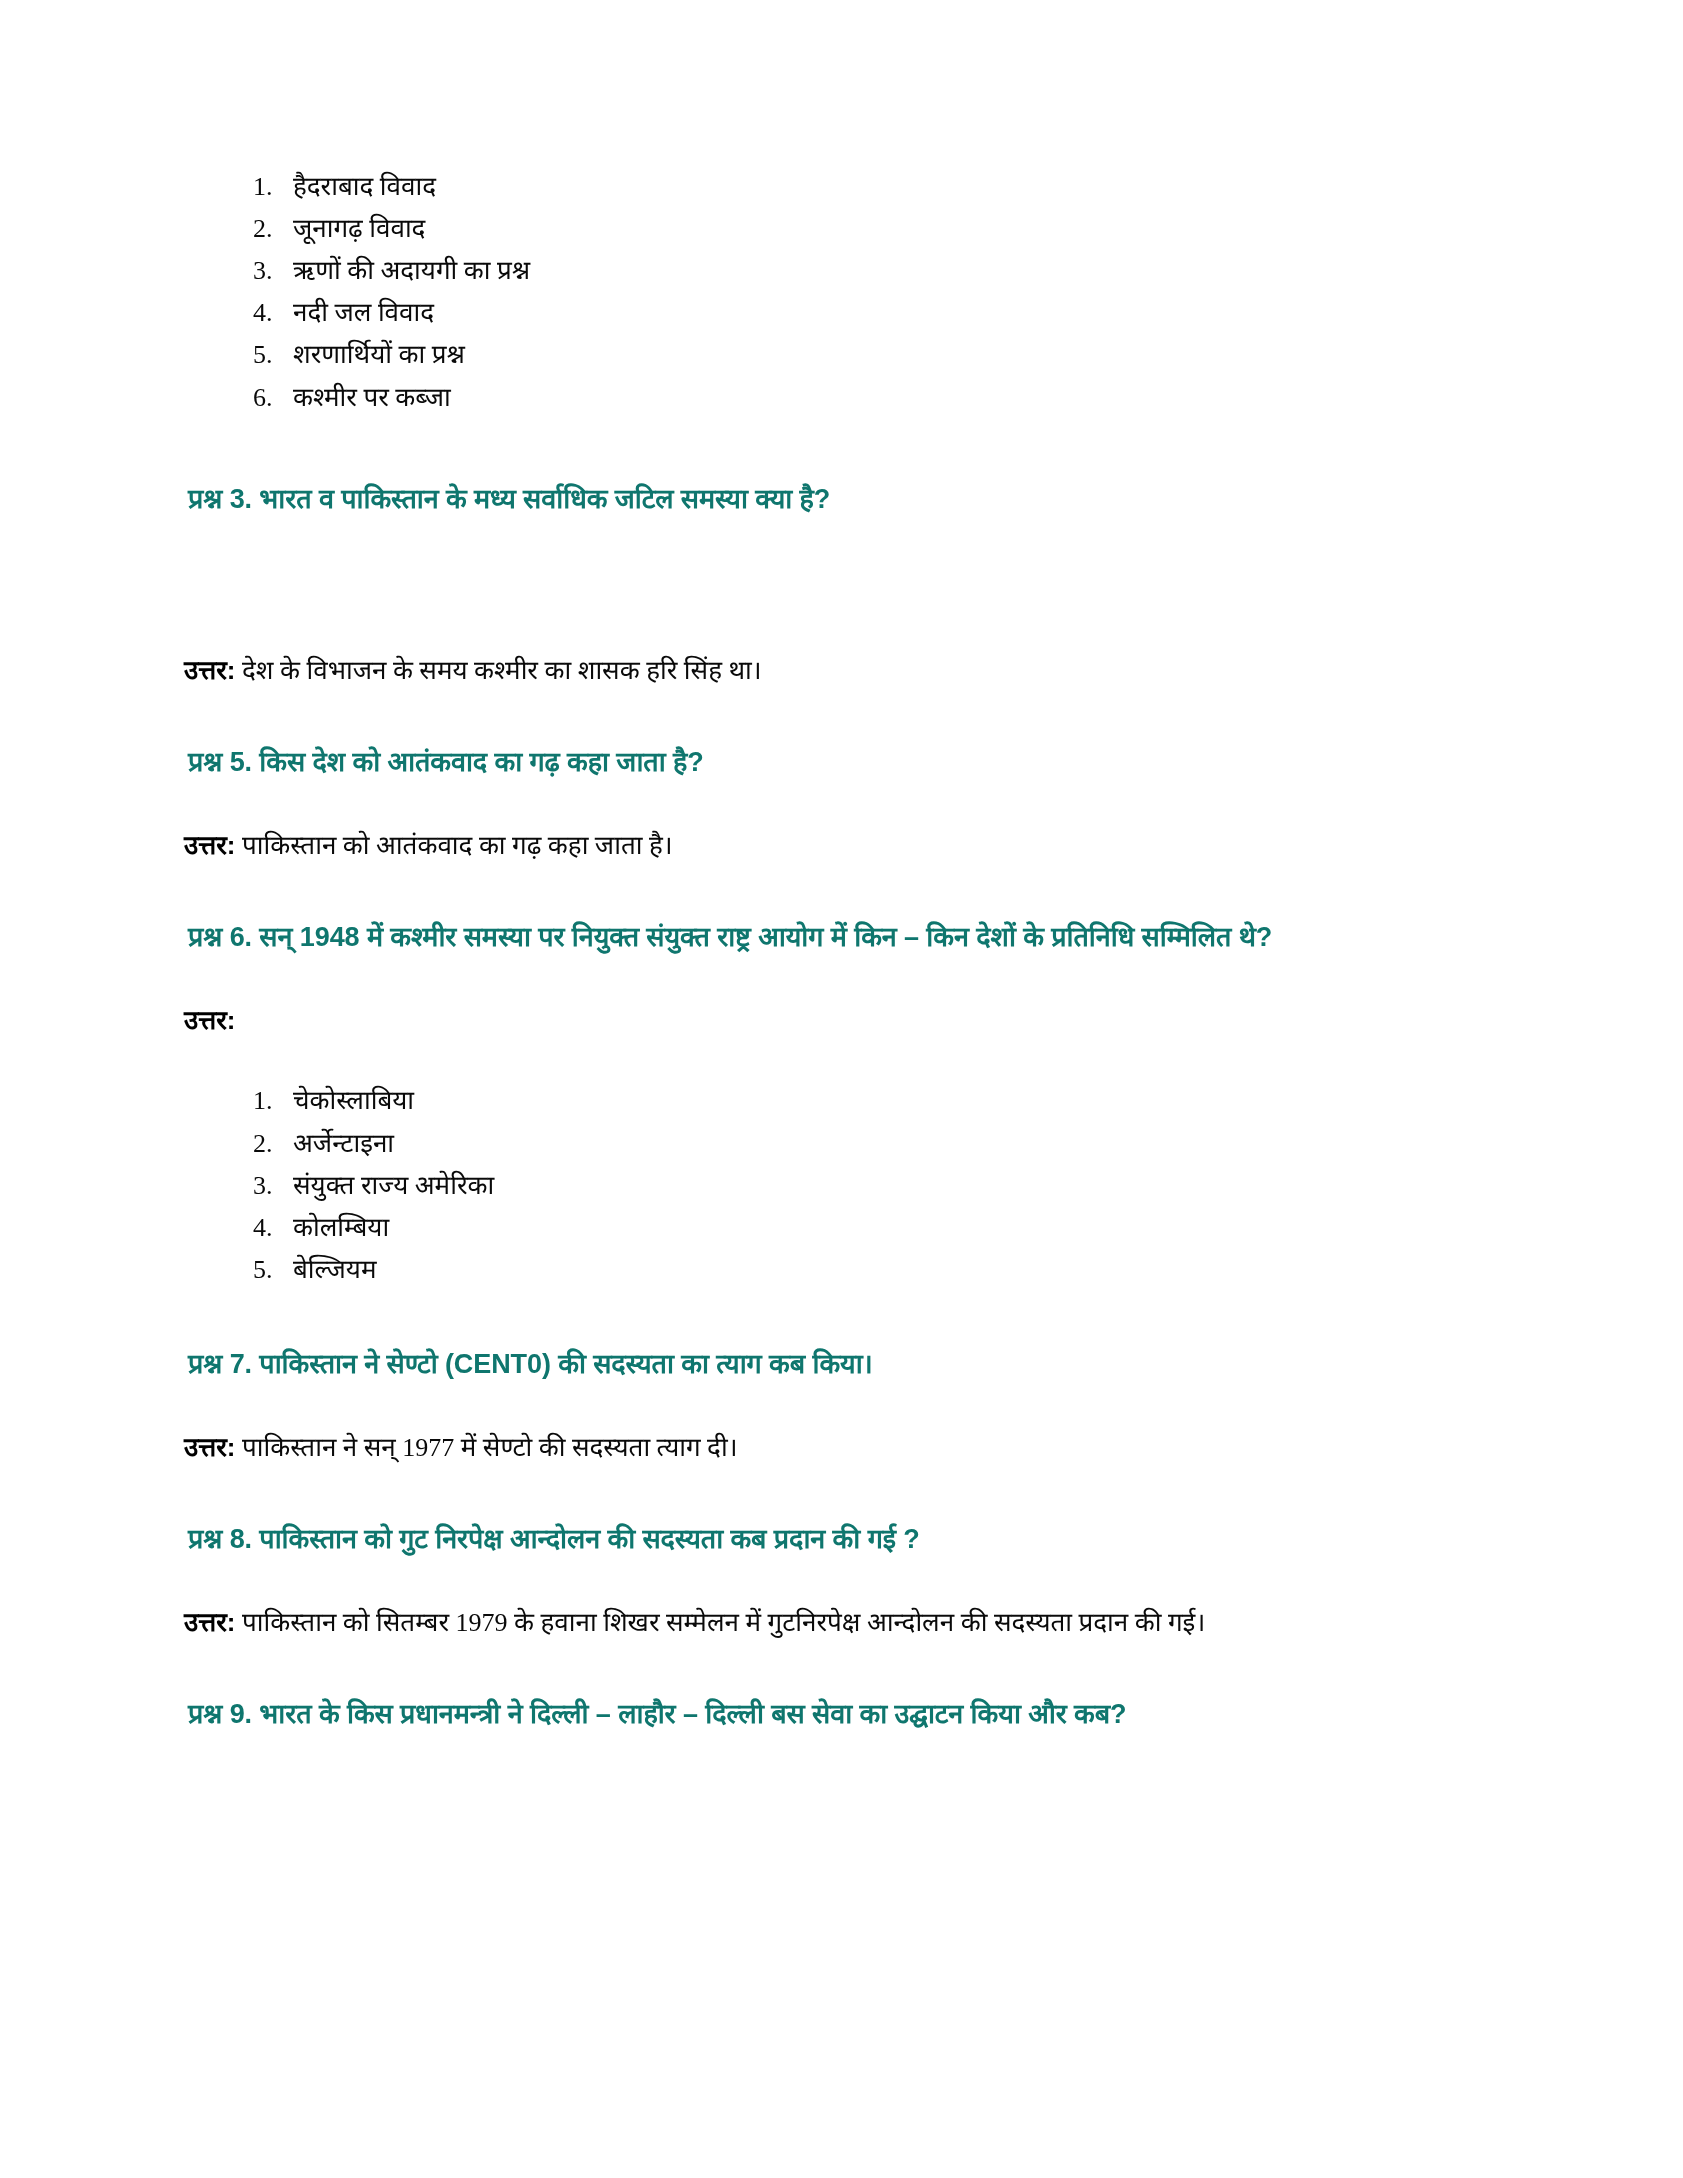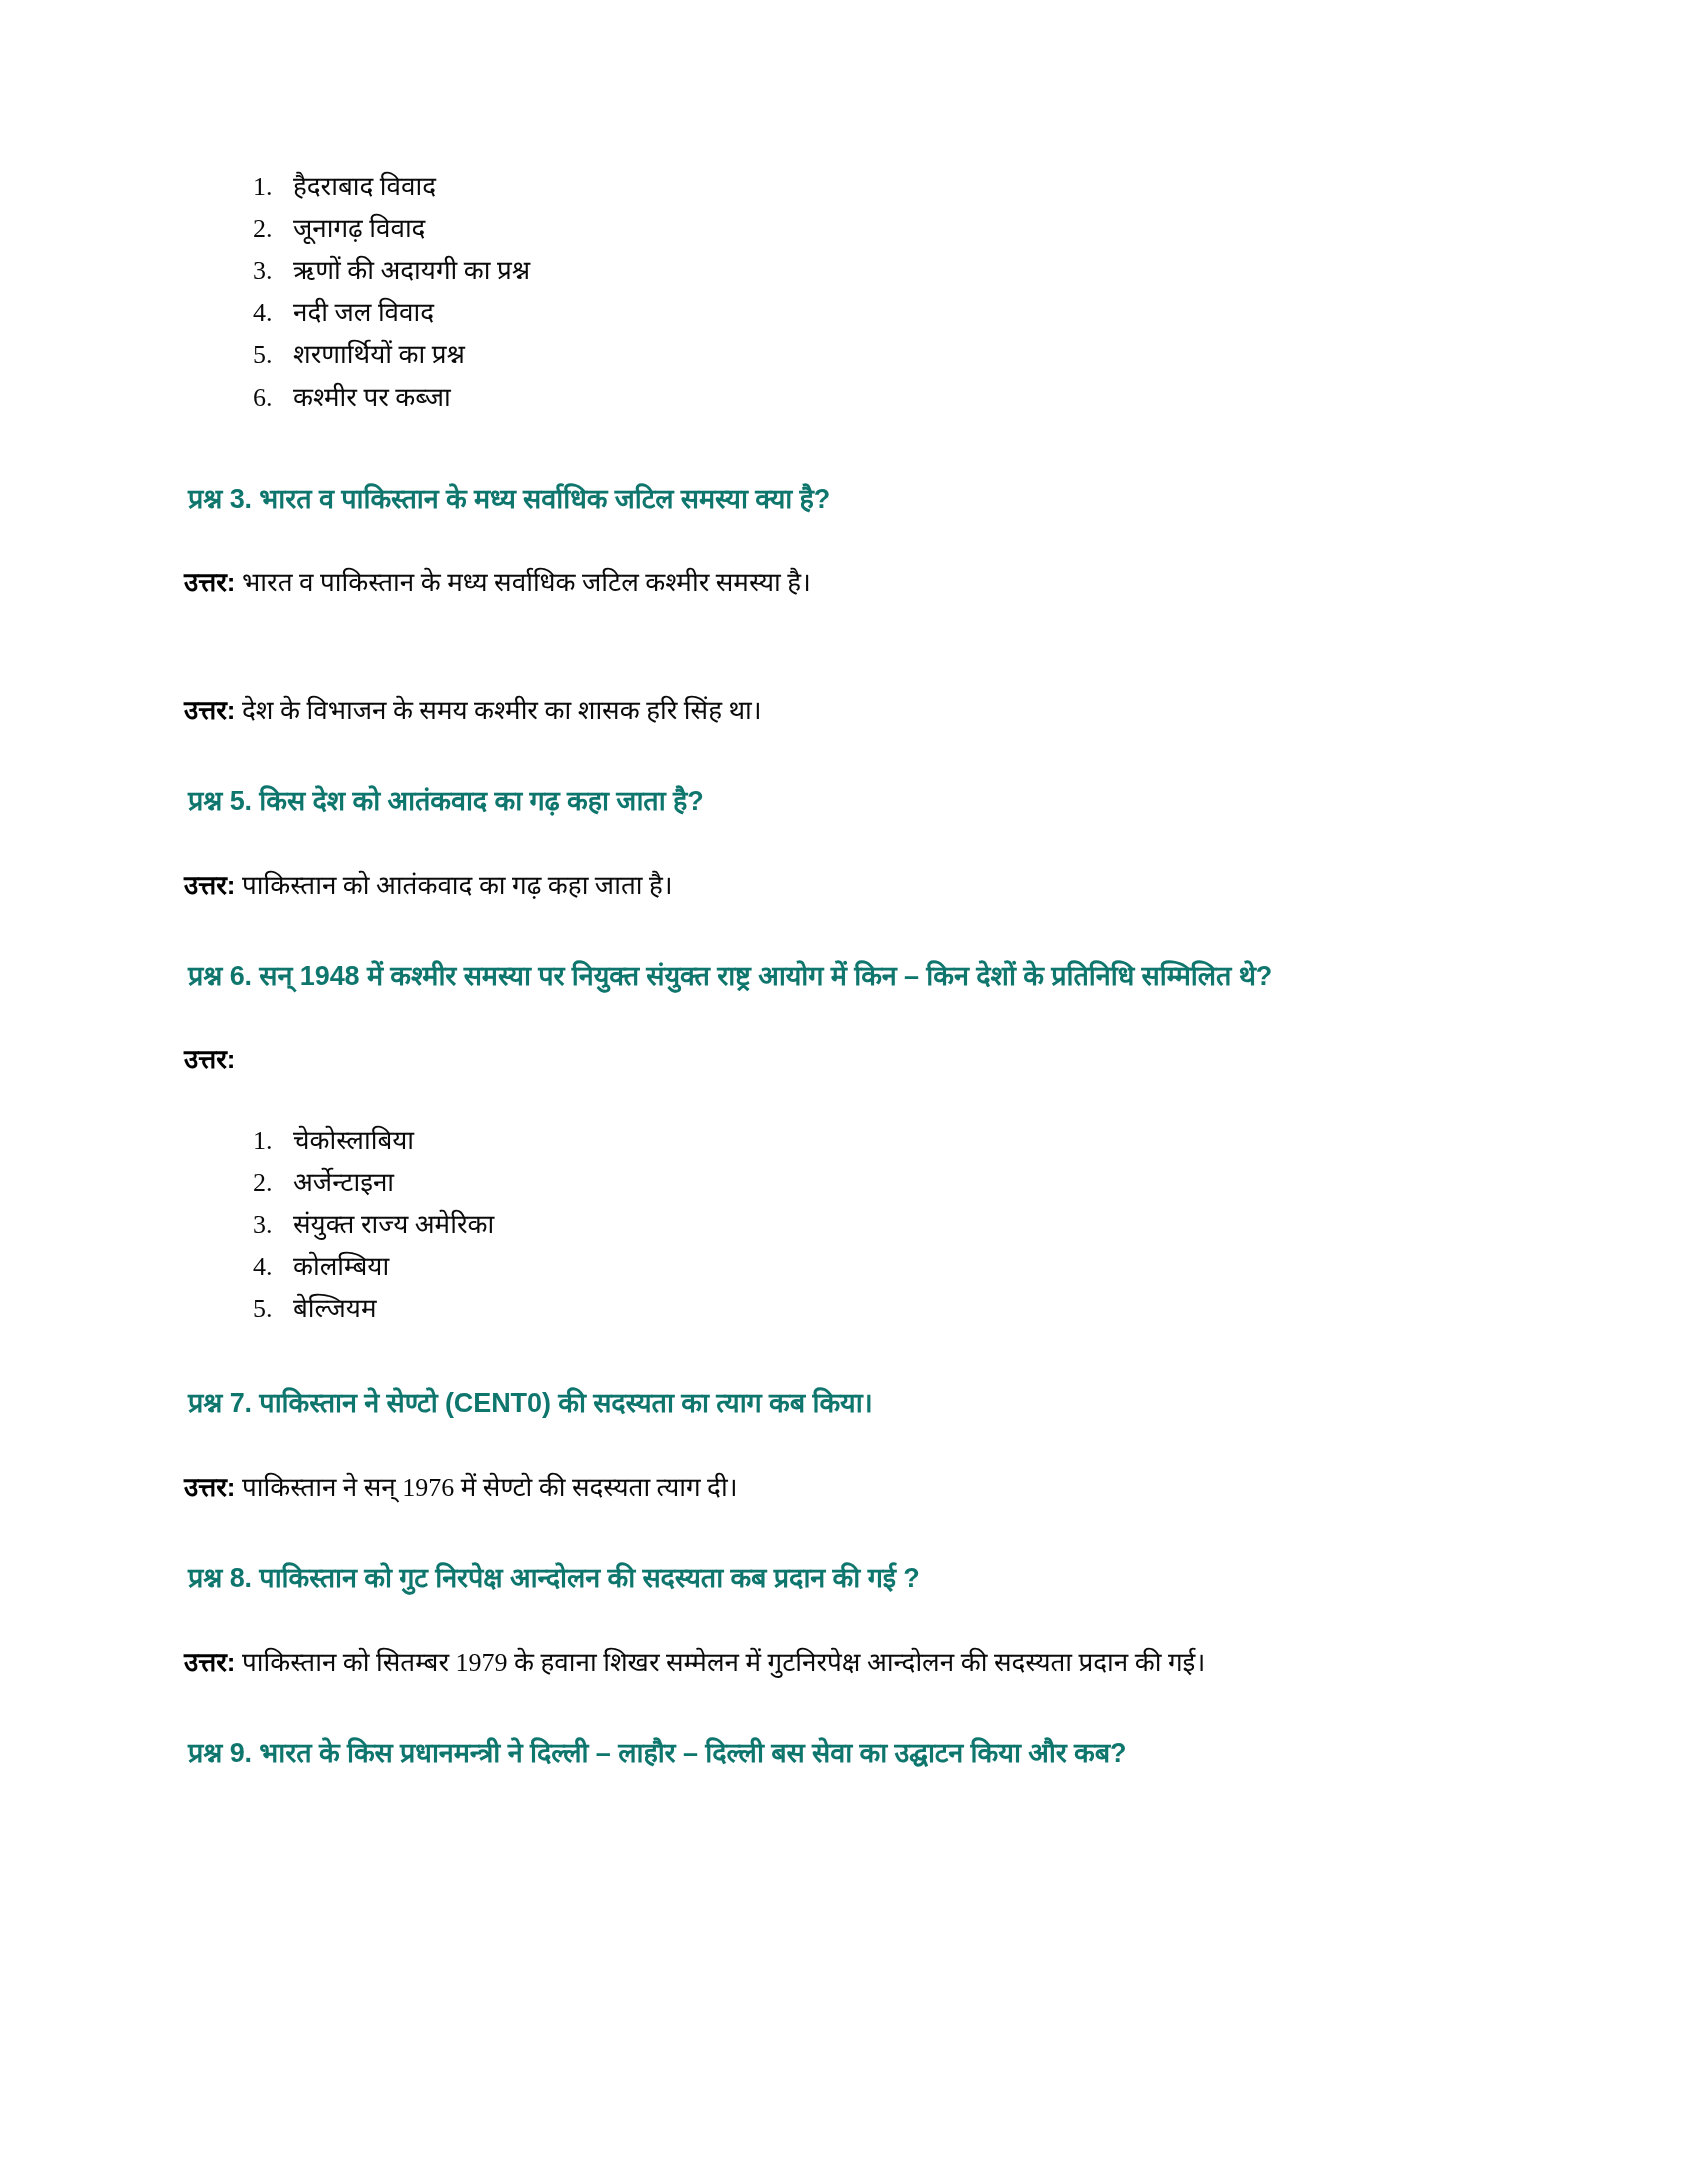--- a/index.html
+++ b/index.html
@@ -90,21 +90,20 @@
     <li>ऋणों की अदायगी का प्रश्न</li>
     <li>नदी जल विवाद</li>
     <li>शरणार्थियों का प्रश्न</li>
     <li> कश्मीर पर कब्जा</li>
   </ol>
 
   <div class="gap-after-list"></div>
 
   <p class="q-heading">प्रश्न 3. भारत व पाकिस्तान के मध्य सर्वाधिक जटिल समस्या क्या है?</p>
   <div class="gap-q-to-a"></div>
-  <p class="a-para"><span class="a-label">उत्तर:</span><span class="a-body"> भारत व पाकिस्तान के मध्य सर्वाधिक जटिल कश्मीर समस्या है।</span></p>
 
   <div class="gap-a-to-q"></div>
 
   <div class="gap-q-to-a"></div>
   <p class="a-para"><span class="a-label">उत्तर:</span><span class="a-body"> देश के विभाजन के समय कश्मीर का शासक हरि सिंह था।</span></p>
 
   <div class="gap-a-to-q"></div>
 
   <p class="q-heading">प्रश्न 5. किस देश को आतंकवाद का गढ़ कहा जाता है?</p>
   <div class="gap-q-to-a"></div>
@@ -123,21 +122,21 @@
     <li>अर्जेन्टाइना</li>
     <li>संयुक्त राज्य अमेरिका</li>
     <li>कोलम्बिया</li>
     <li>बेल्जियम</li>
   </ol>
 
   <div class="gap-list-to-q"></div>
 
   <p class="q-heading">प्रश्न 7. पाकिस्तान ने सेण्टो (CENT0) की सदस्यता का त्याग कब किया।</p>
   <div class="gap-q-to-a"></div>
-  <p class="a-para"><span class="a-label">उत्तर:</span><span class="a-body"> पाकिस्तान ने सन् 1976 में सेण्टो की सदस्यता त्याग दी।</span></p>
+  <p class="a-para"><span class="a-label">उत्तर:</span><span class="a-body"> पाकिस्तान ने सन् 1977 में सेण्टो की सदस्यता त्याग दी।</span></p>
 
   <div class="gap-a-to-q"></div>
 
   <p class="q-heading">प्रश्न 8. पाकिस्तान को गुट निरपेक्ष आन्दोलन की सदस्यता कब प्रदान की गई ?</p>
   <div class="gap-q-to-a"></div>
   <p class="a-para"><span class="a-label">उत्तर:</span><span class="a-body"> पाकिस्तान को सितम्बर 1979 के हवाना शिखर सम्मेलन में गुटनिरपेक्ष आन्दोलन की सदस्यता प्रदान की गई।</span></p>
 
   <div class="gap-a-to-q"></div>
 
   <p class="q-heading">प्रश्न 9. भारत के किस प्रधानमन्त्री ने दिल्ली – लाहौर – दिल्ली बस सेवा का उद्घाटन किया और कब?</p>

